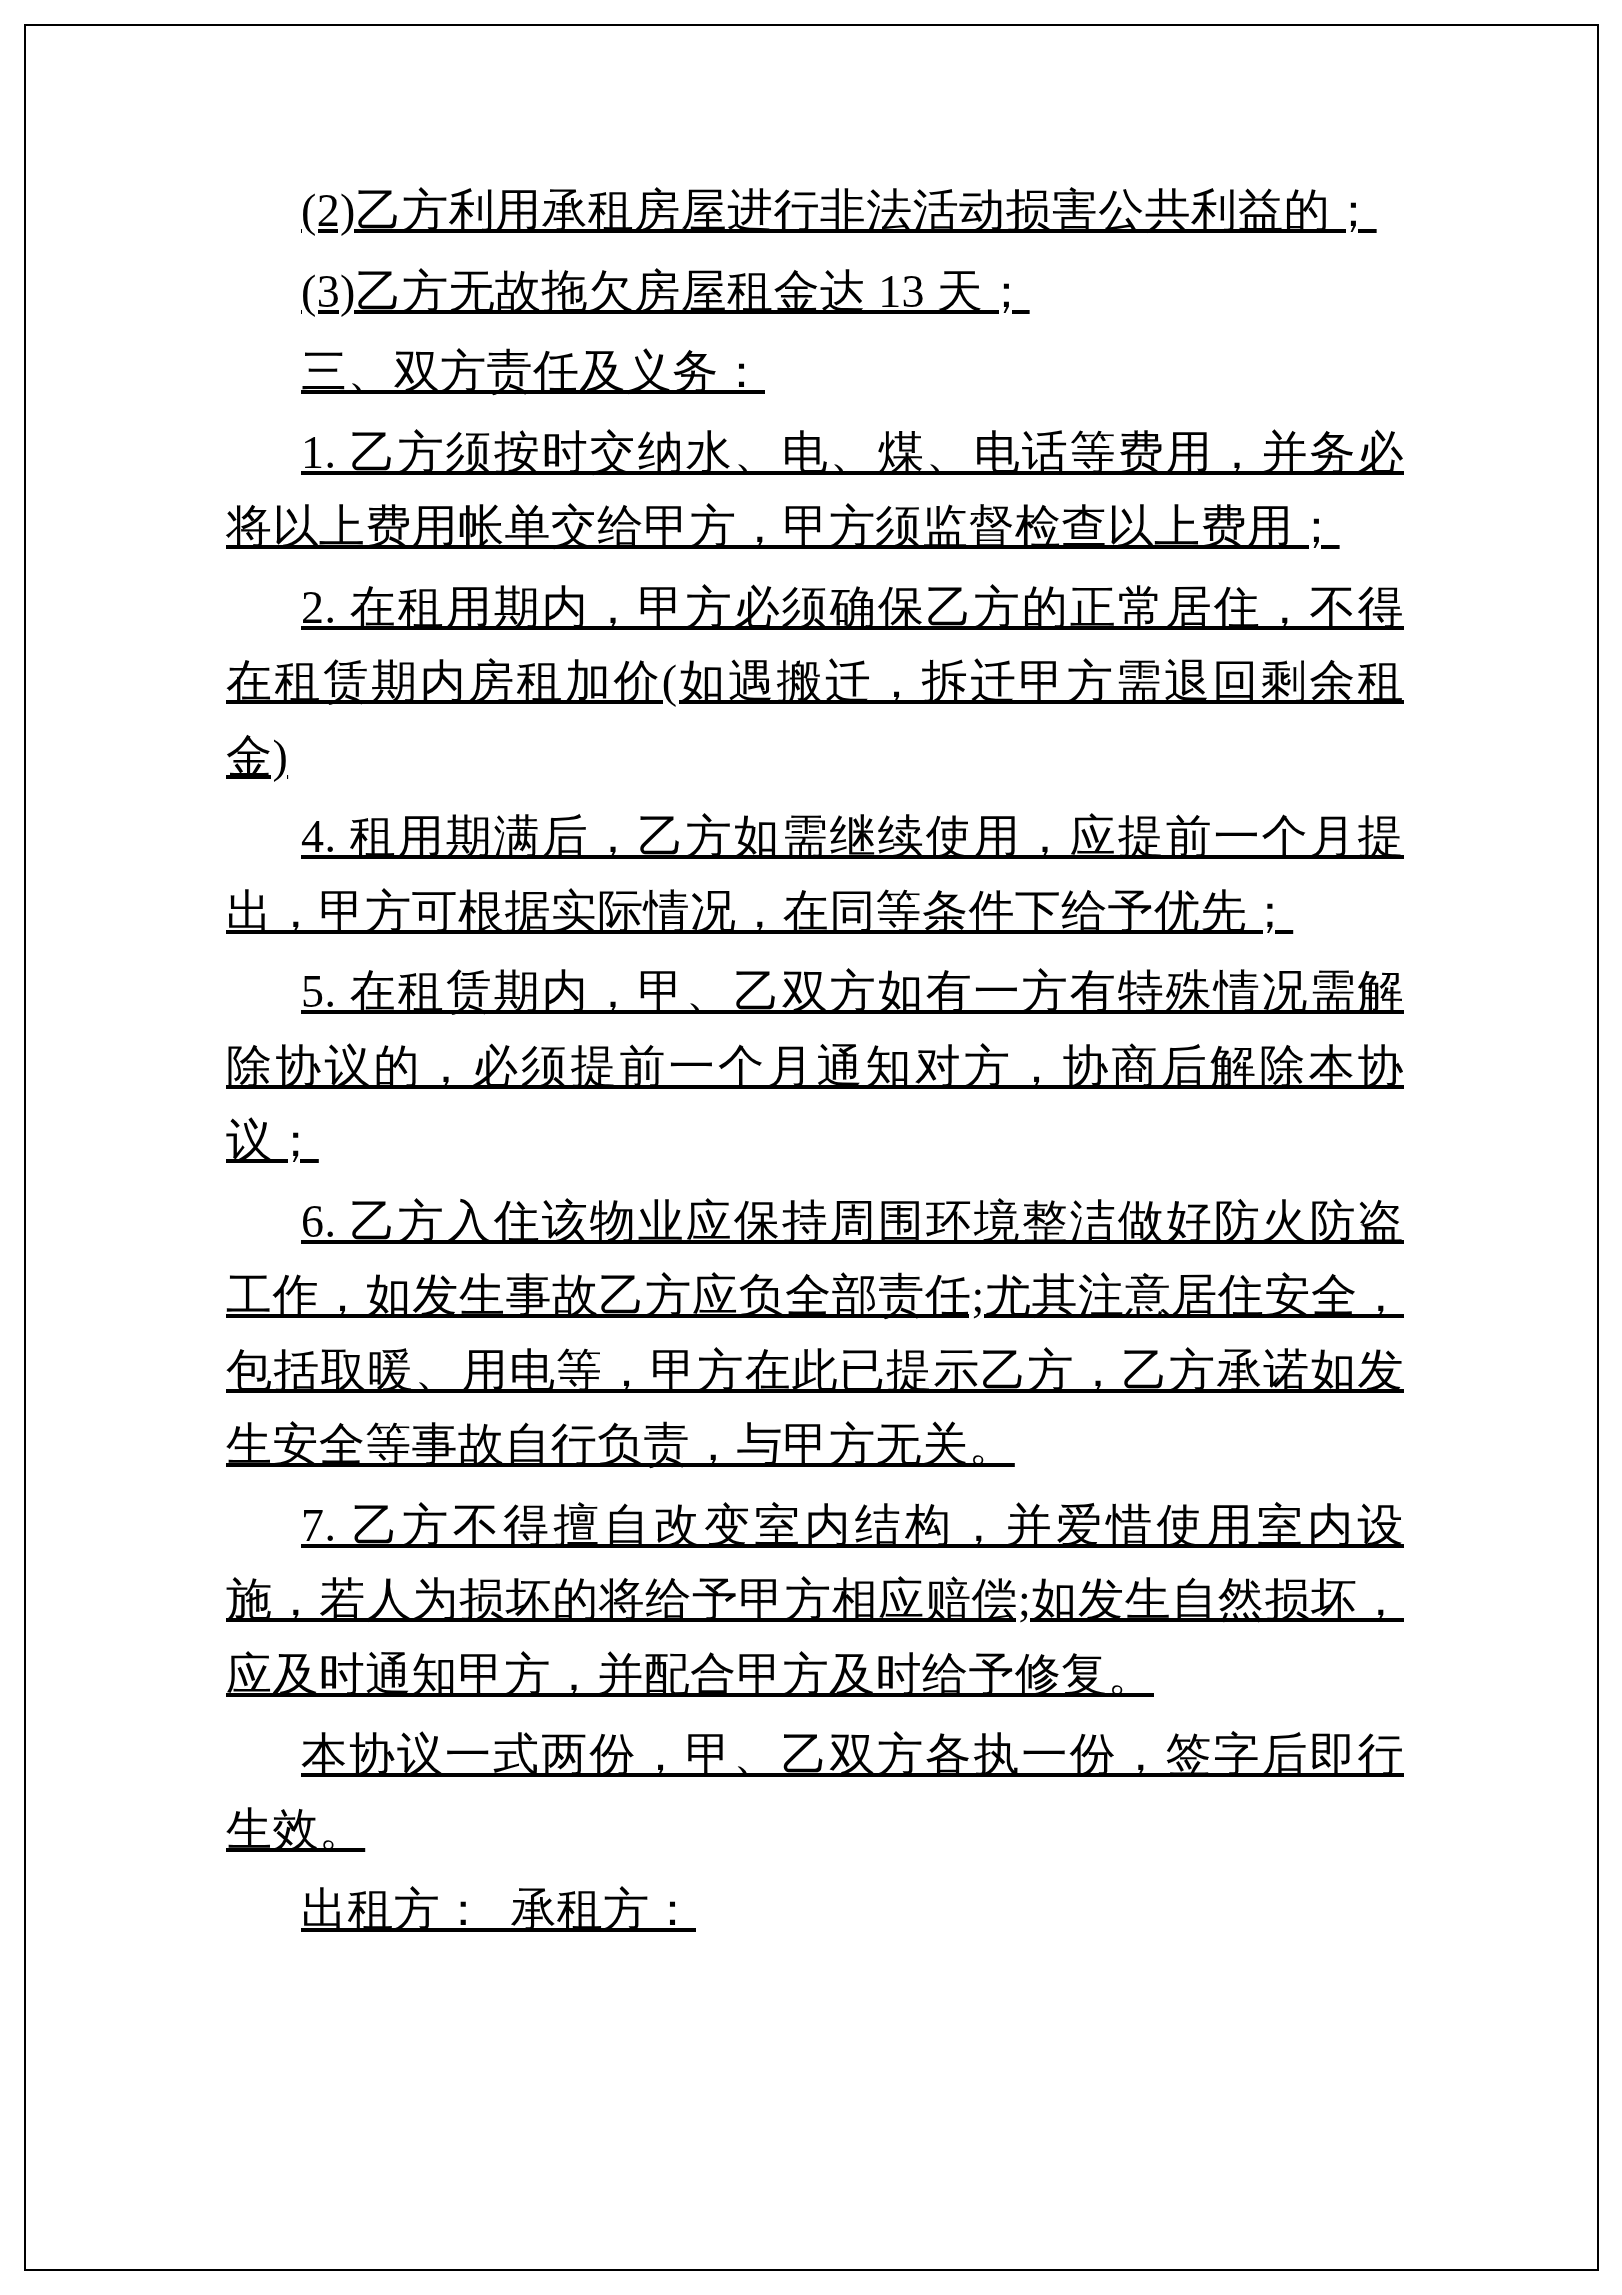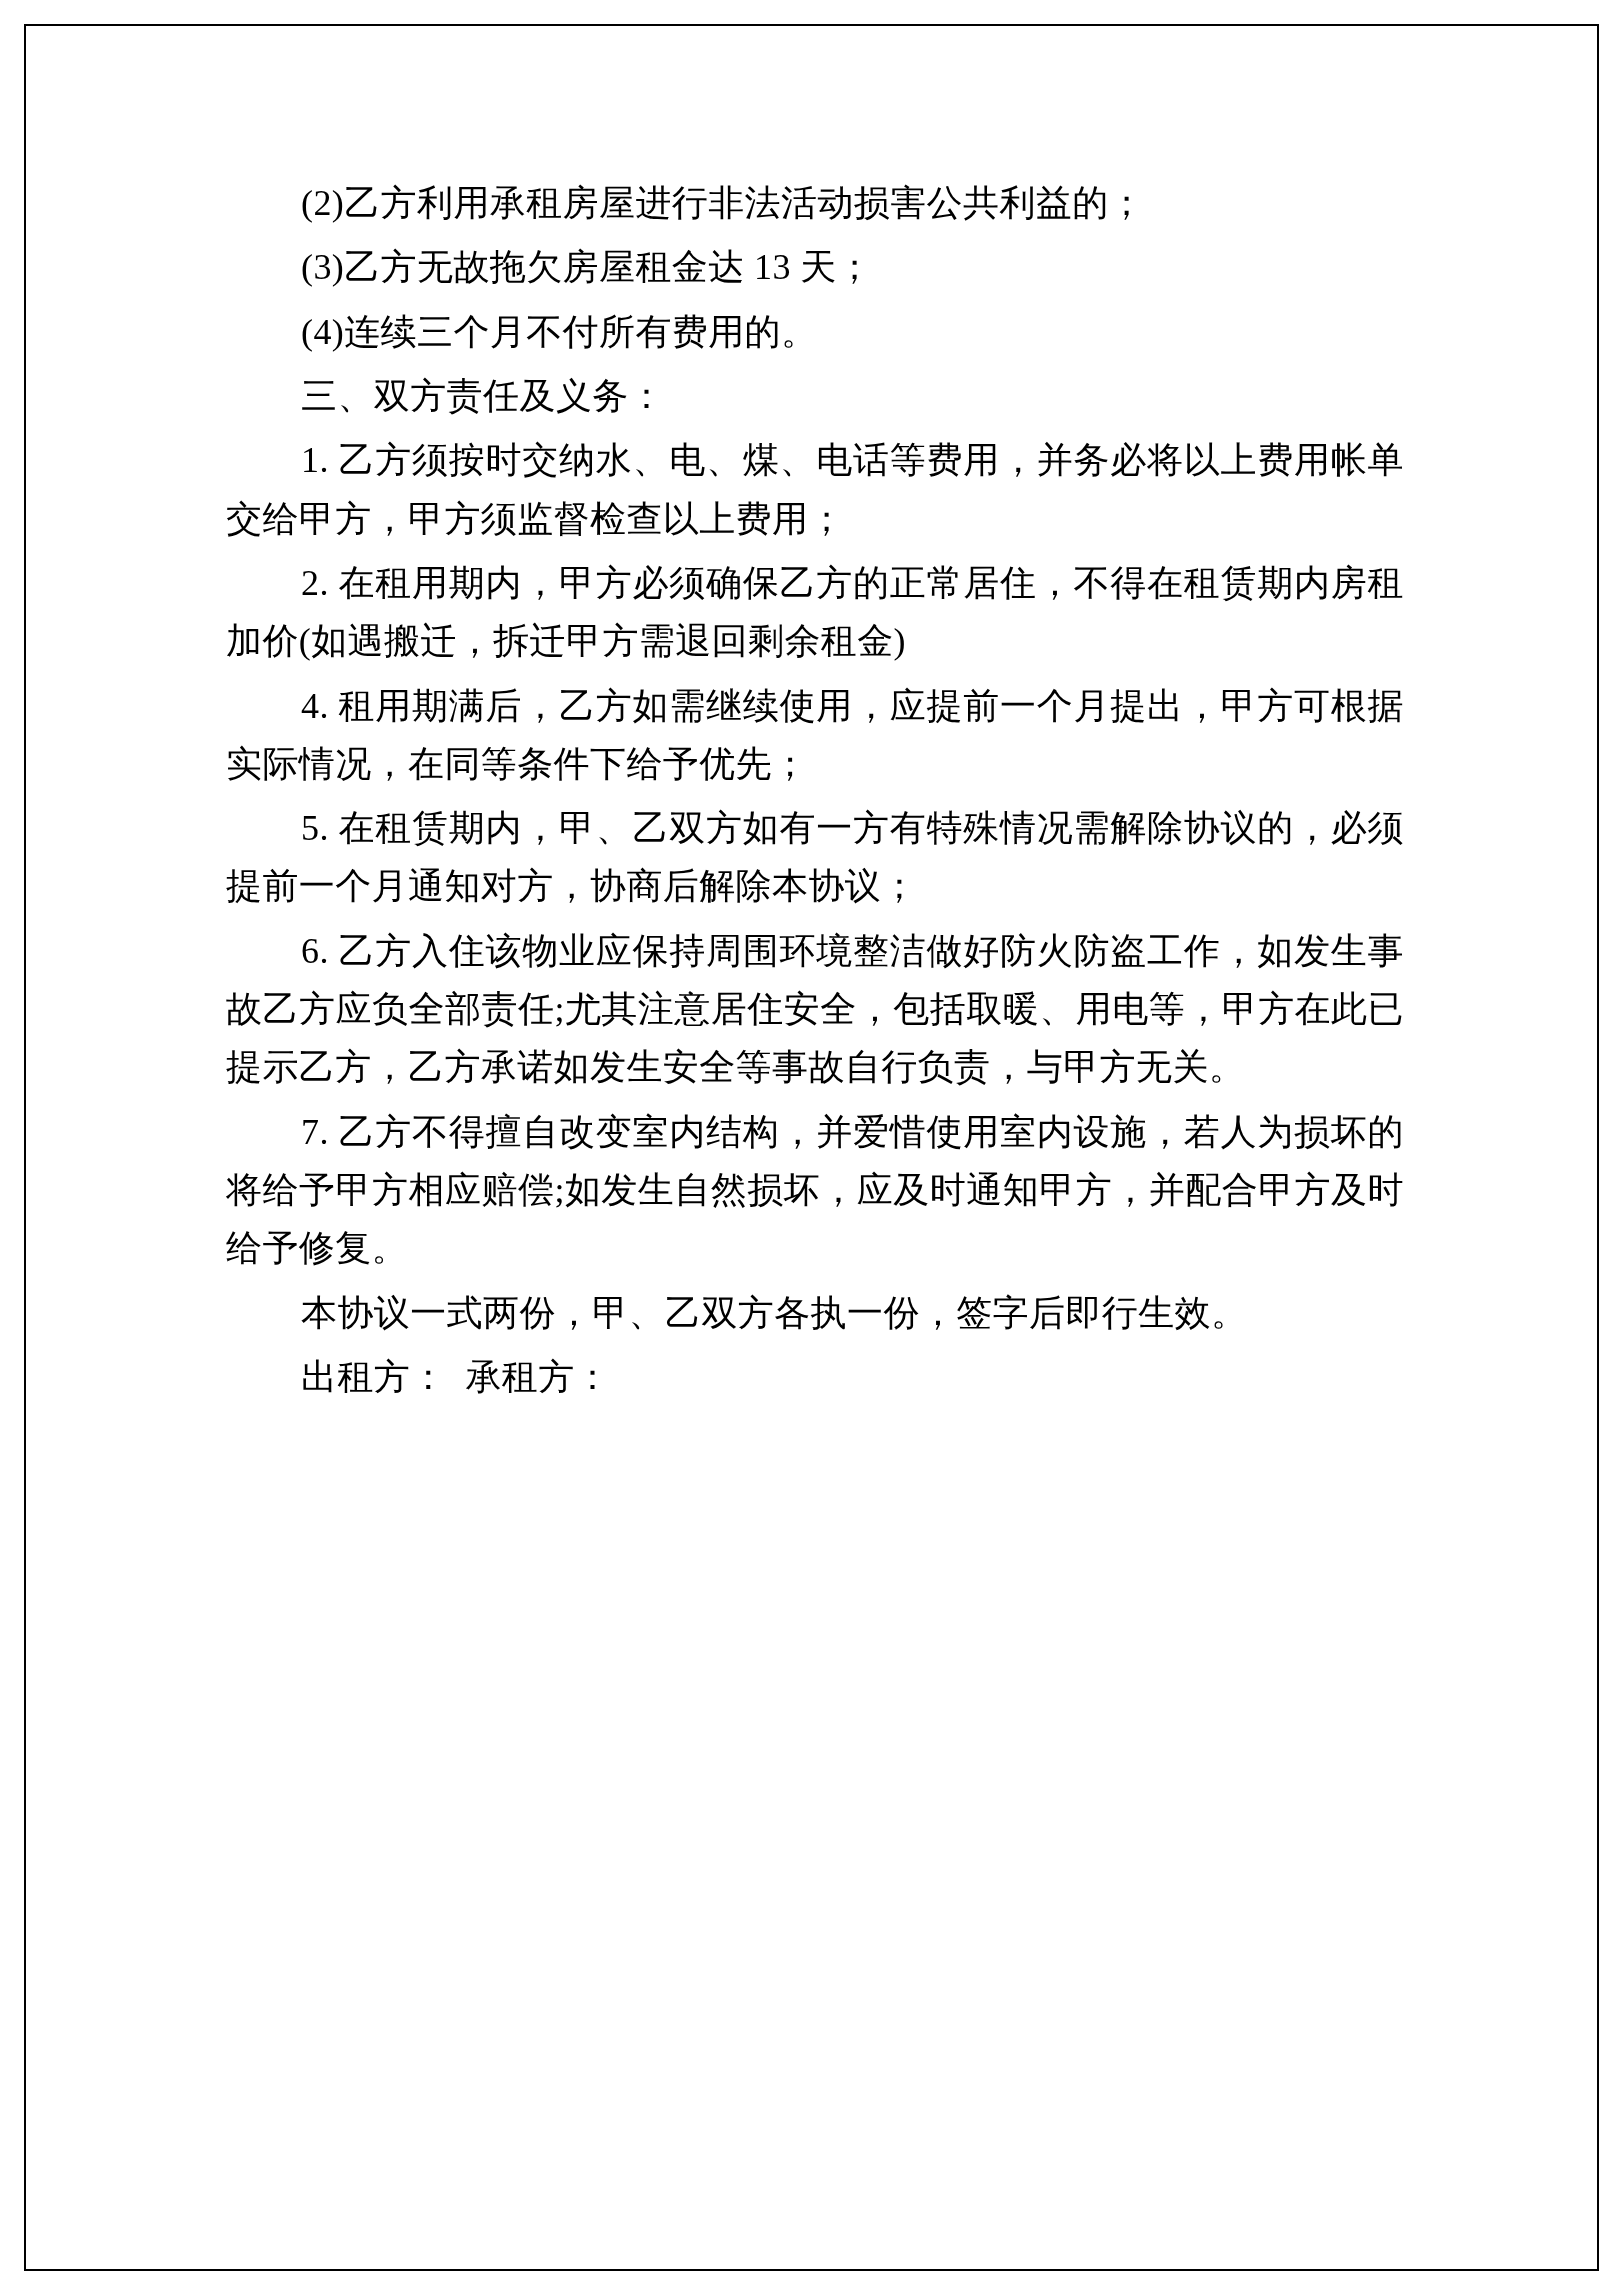--- a/index.html
+++ b/index.html
@@ -33,41 +33,41 @@
     pointer-events: none;
   }
   .content {
     position: absolute;
     left: 226px;
     top: 174px;
     width: 1178px;
     box-sizing: border-box;
   }
   .para {
-    font-size: 36px;
+    font-size: 46px;
     line-height: 1.62;
     text-align: justify;
     text-justify: inter-ideograph;
     margin: 0 0 6px 0;
     letter-spacing: 0.4px;
     white-space: pre-wrap;
+    text-decoration: underline;
   }
   .indent {
     text-indent: 75px;
   }
 </style>
 </head>
 <body>
 
 <div class="page">
   <div class="page-border"></div>
   <div class="content">
     <p class="para indent">(2)乙方利用承租房屋进行非法活动损害公共利益的；</p>
     <p class="para indent">(3)乙方无故拖欠房屋租金达 13 天；</p>
-    <p class="para indent">(4)连续三个月不付所有费用的。</p>
     <p class="para indent">三、双方责任及义务：</p>
     <p class="para indent">1. 乙方须按时交纳水、电、煤、电话等费用，并务必将以上费用帐单交给甲方，甲方须监督检查以上费用；</p>
     <p class="para indent">2. 在租用期内，甲方必须确保乙方的正常居住，不得在租赁期内房租加价(如遇搬迁，拆迁甲方需退回剩余租金)</p>
     <p class="para indent">4. 租用期满后，乙方如需继续使用，应提前一个月提出，甲方可根据实际情况，在同等条件下给予优先；</p>
     <p class="para indent">5. 在租赁期内，甲、乙双方如有一方有特殊情况需解除协议的，必须提前一个月通知对方，协商后解除本协议；</p>
     <p class="para indent">6. 乙方入住该物业应保持周围环境整洁做好防火防盗工作，如发生事故乙方应负全部责任;尤其注意居住安全，包括取暖、用电等，甲方在此已提示乙方，乙方承诺如发生安全等事故自行负责，与甲方无关。</p>
     <p class="para indent">7. 乙方不得擅自改变室内结构，并爱惜使用室内设施，若人为损坏的将给予甲方相应赔偿;如发生自然损坏，应及时通知甲方，并配合甲方及时给予修复。</p>
     <p class="para indent">本协议一式两份，甲、乙双方各执一份，签字后即行生效。</p>
     <p class="para indent">出租方：  承租方：</p>
   </div>

